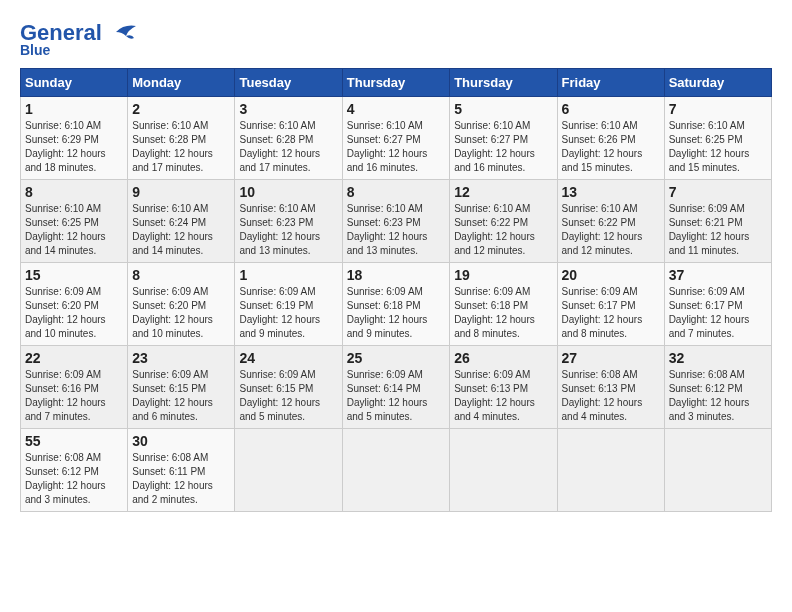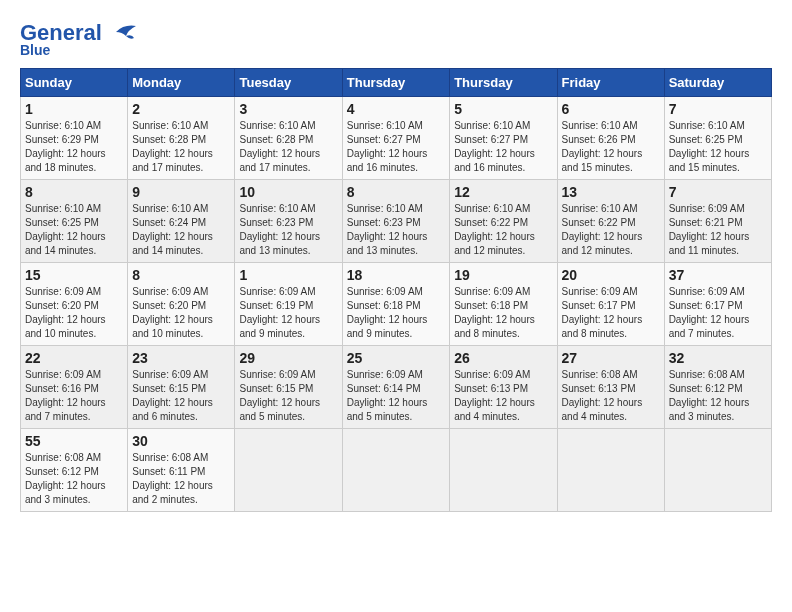--- a/index.html
+++ b/index.html
@@ -208,21 +208,21 @@
       <tr>
         <td>
           <span class="day-num">22</span>
           <div class="day-info">Sunrise: 6:09 AM<br>Sunset: 6:16 PM<br>Daylight: 12 hours and 7 minutes.</div>
         </td>
         <td>
           <span class="day-num">23</span>
           <div class="day-info">Sunrise: 6:09 AM<br>Sunset: 6:15 PM<br>Daylight: 12 hours and 6 minutes.</div>
         </td>
         <td>
-          <span class="day-num">29</span>
+          <span class="day-num">24</span>
           <div class="day-info">Sunrise: 6:09 AM<br>Sunset: 6:15 PM<br>Daylight: 12 hours and 5 minutes.</div>
         </td>
         <td>
           <span class="day-num">25</span>
           <div class="day-info">Sunrise: 6:09 AM<br>Sunset: 6:14 PM<br>Daylight: 12 hours and 5 minutes.</div>
         </td>
         <td>
           <span class="day-num">26</span>
           <div class="day-info">Sunrise: 6:09 AM<br>Sunset: 6:13 PM<br>Daylight: 12 hours and 4 minutes.</div>
         </td>

